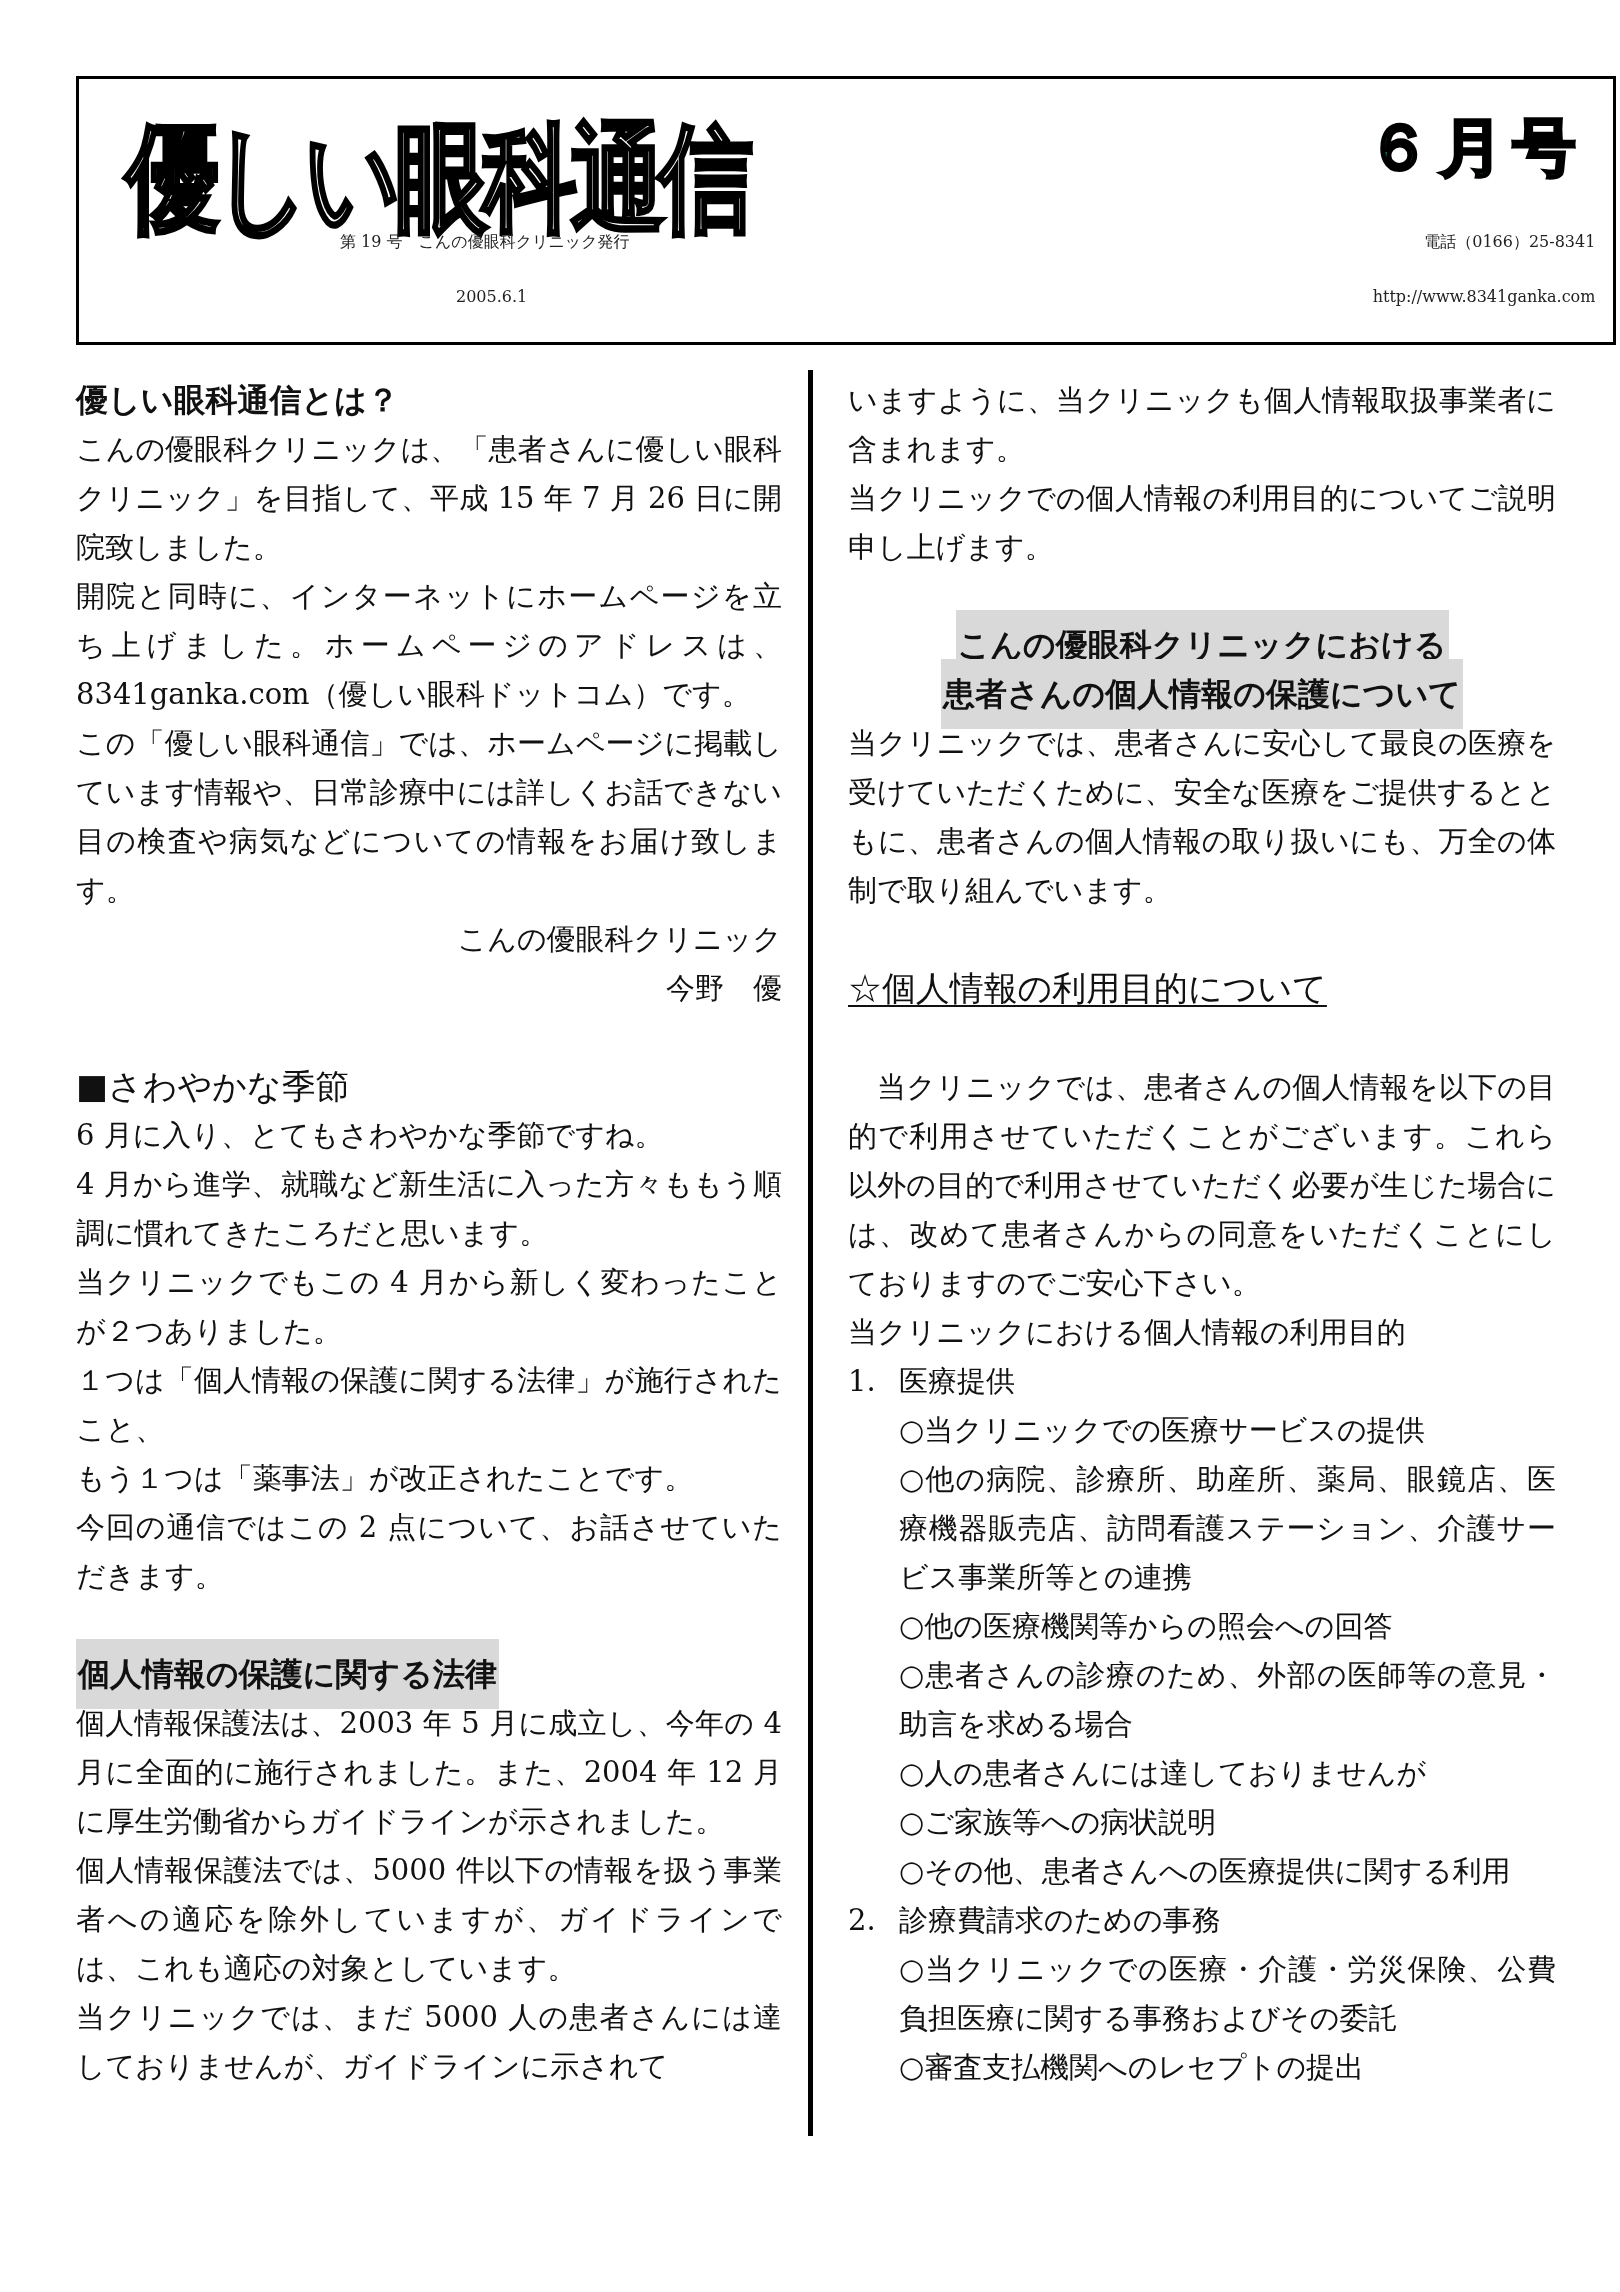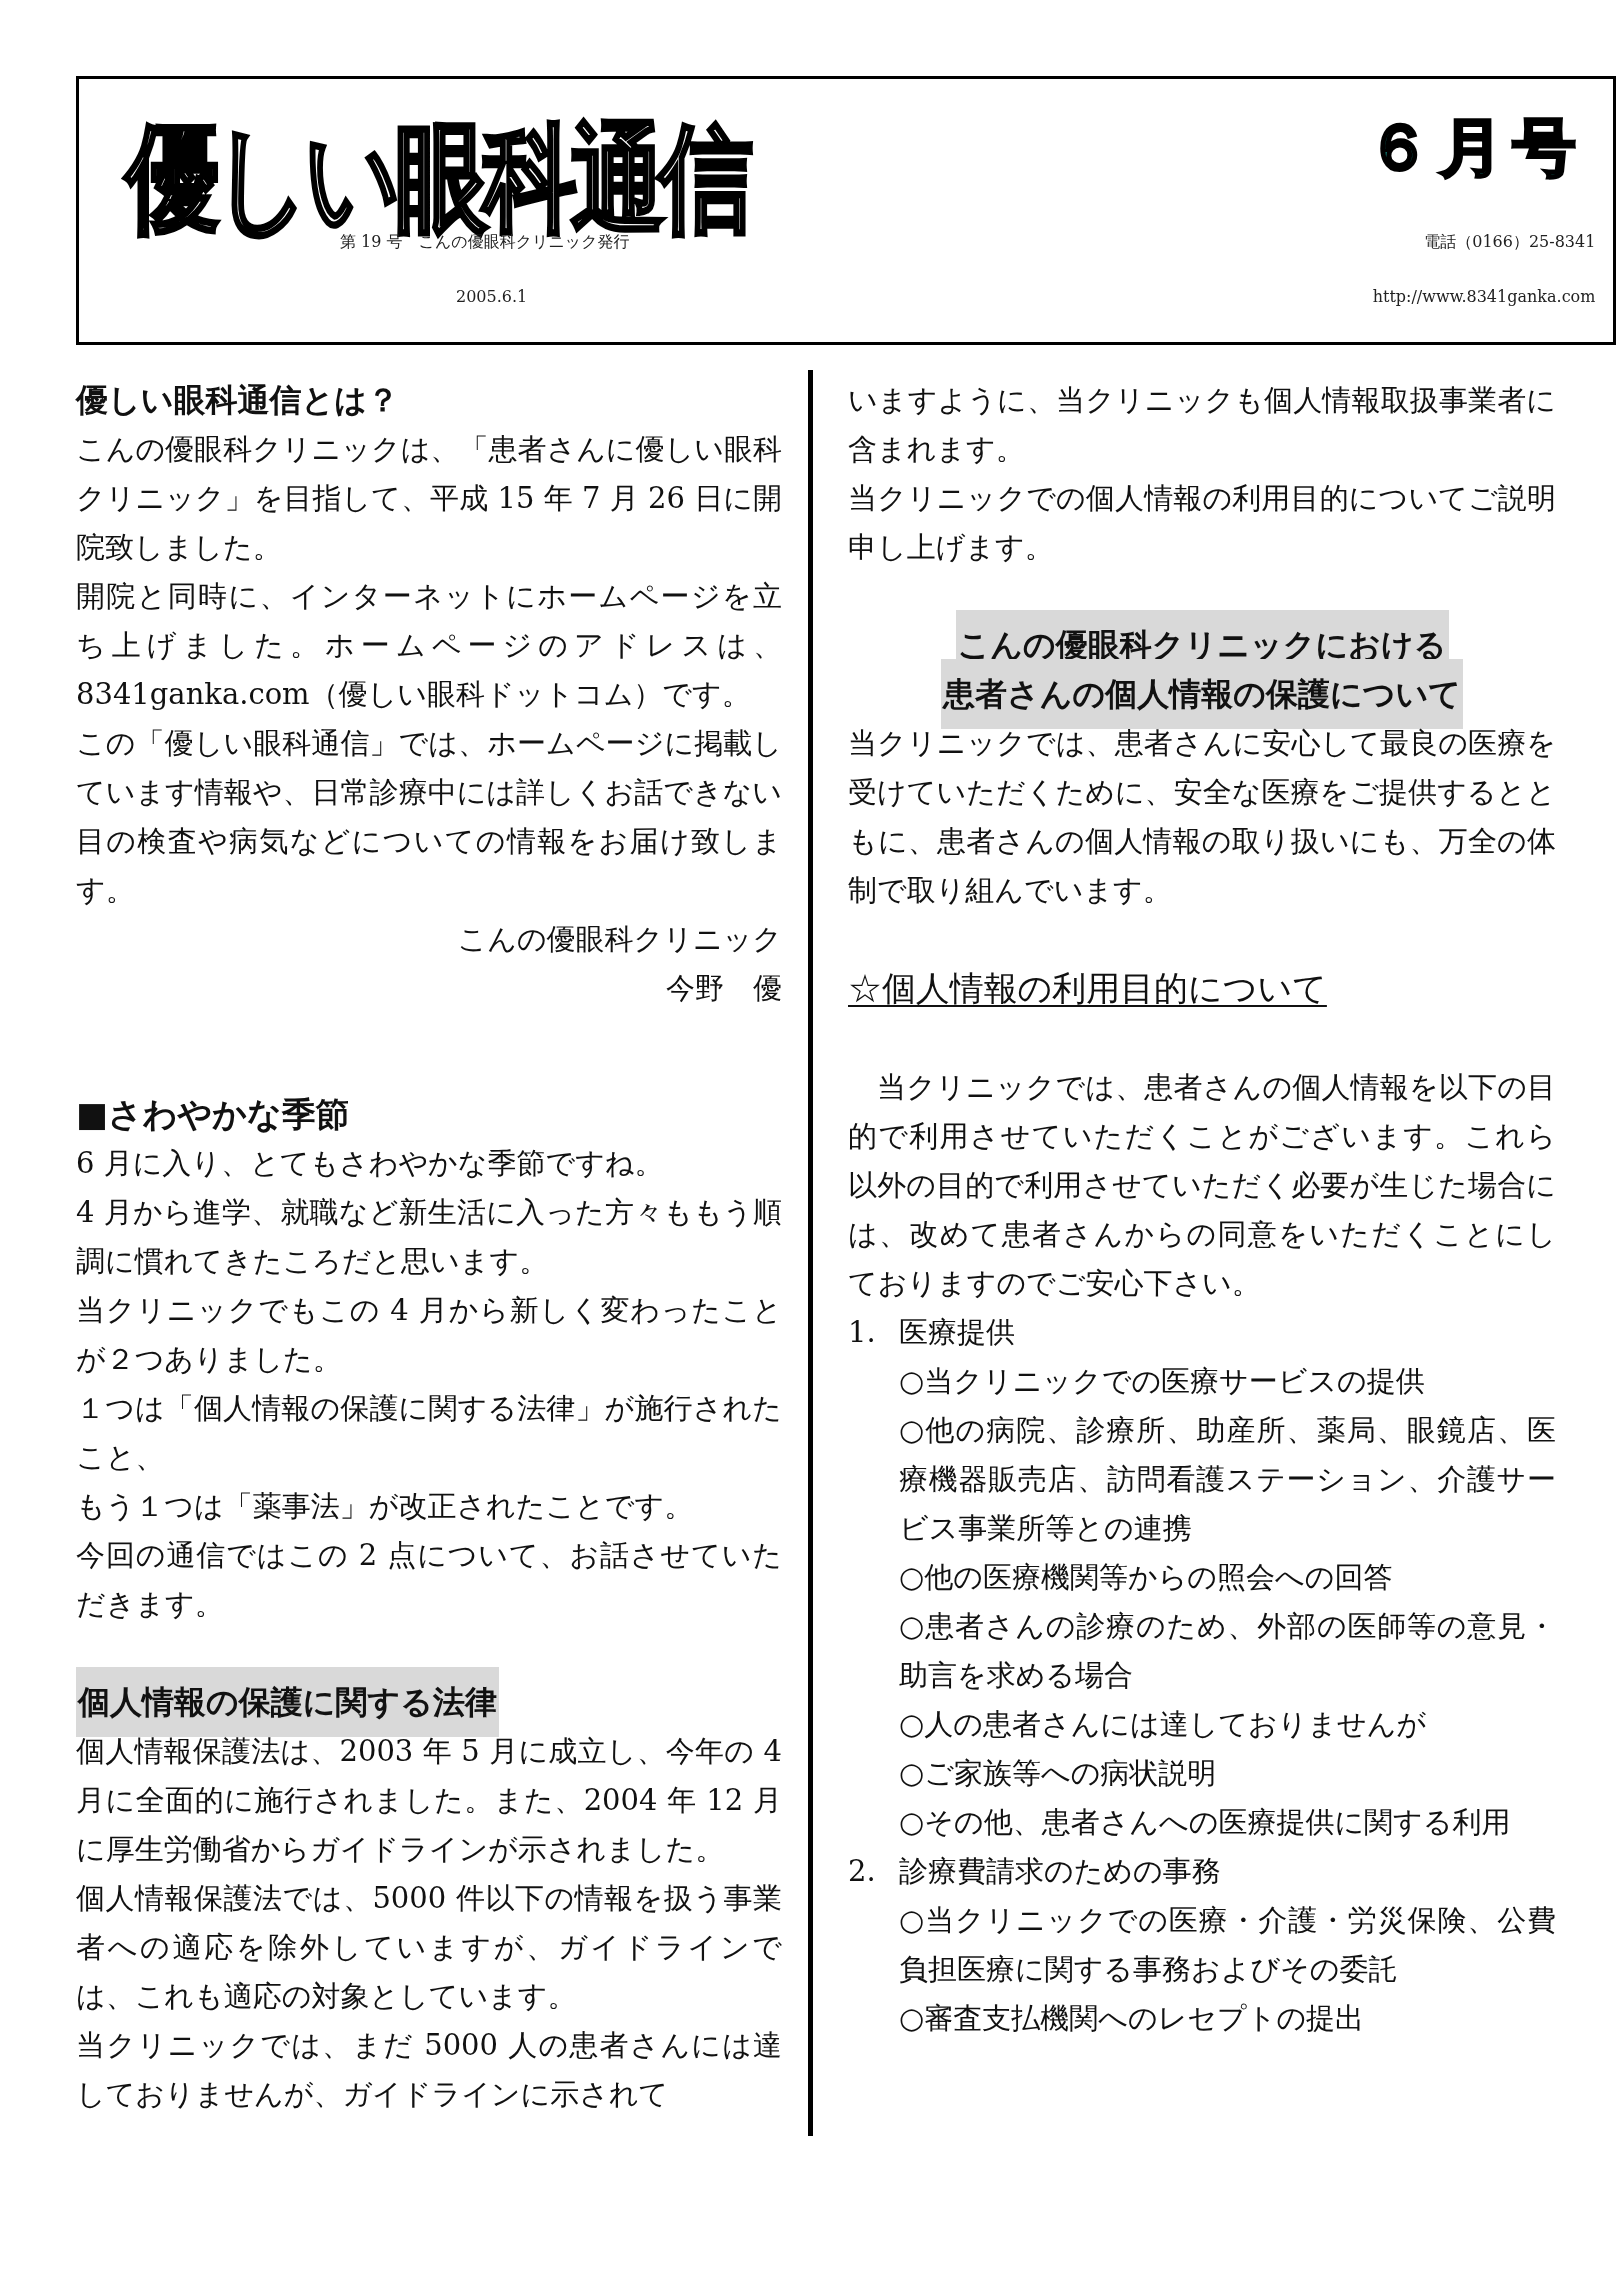--- a/index.html
+++ b/index.html
@@ -66,21 +66,21 @@
   <section>
     <h2 class="heading-bold">優しい眼科通信とは？</h2>
     <p class="p">こんの優眼科クリニックは、「患者さんに優しい眼科クリニック」を目指して、平成 15 年 7 月 26 日に開院致しました。</p>
     <p class="p">開院と同時に、インターネットにホームページを立ち上げました。ホームページのアドレスは、8341ganka.com（優しい眼科ドットコム）です。</p>
     <p class="p">この「優しい眼科通信」では、ホームページに掲載しています情報や、日常診療中には詳しくお話できない目の検査や病気などについての情報をお届け致します。</p>
     <p class="p right-align">こんの優眼科クリニック</p>
     <p class="p right-align">今野　優</p>
   </section>
   <div class="gap"></div>
   <section>
-    <h3 class="p" style="font-weight:bold;margin-top:28px;">■さわやかな季節</h3>
+    <h3 class="p" style="font-weight:normal;">■さわやかな季節</h3>
     <p class="p">6 月に入り、とてもさわやかな季節ですね。</p>
     <p class="p">4 月から進学、就職など新生活に入った方々ももう順調に慣れてきたころだと思います。</p>
     <p class="p">当クリニックでもこの 4 月から新しく変わったことが２つありました。</p>
     <p class="p">１つは「個人情報の保護に関する法律」が施行されたこと、</p>
     <p class="p">もう１つは「薬事法」が改正されたことです。</p>
     <p class="p">今回の通信ではこの 2 点について、お話させていただきます。</p>
   </section>
   <div class="gap"></div>
   <section>
     <h2 class="heading-bold"><span class="hl">個人情報の保護に関する法律</span></h2>
@@ -96,20 +96,21 @@
   <div class="gap"></div>
   <section>
     <h2 class="heading-bold center"><span class="hl">こんの優眼科クリニックにおける</span></h2>
     <h2 class="heading-bold center"><span class="hl">患者さんの個人情報の保護について</span></h2>
     <p class="p">当クリニックでは、患者さんに安心して最良の医療を受けていただくために、安全な医療をご提供するとともに、患者さんの個人情報の取り扱いにも、万全の体制で取り組んでいます。</p>
   </section>
   <div class="gap"></div>
   <section>
     <h3 class="p underline" style="font-weight:normal; display:inline-block;">☆個人情報の利用目的について</h3>
     <p class="p indent-first">当クリニックでは、患者さんの個人情報を以下の目的で利用させていただくことがございます。これら以外の目的で利用させていただく必要が生じた場合には、改めて患者さんからの同意をいただくことにしておりますのでご安心下さい。</p>
+    <p class="p">当クリニックにおける個人情報の利用目的</p>
 
     <div>
       <p class="p"><span class="list-num">1.</span><span>医療提供</span></p>
       <p class="p indent1">○当クリニックでの医療サービスの提供</p>
       <p class="p indent1">○他の病院、診療所、助産所、薬局、眼鏡店、医療機器販売店、訪問看護ステーション、介護サービス事業所等との連携</p>
       <p class="p indent1">○他の医療機関等からの照会への回答</p>
       <p class="p indent1">○患者さんの診療のため、外部の医師等の意見・助言を求める場合</p>
       <p class="p indent1">○人の患者さんには達しておりませんが</p>
       <p class="p indent1">○ご家族等への病状説明</p>
       <p class="p indent1">○その他、患者さんへの医療提供に関する利用</p>

